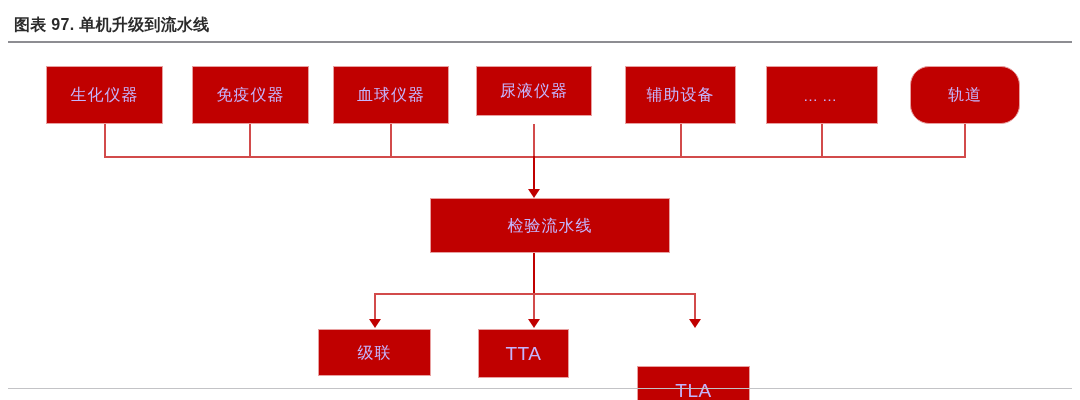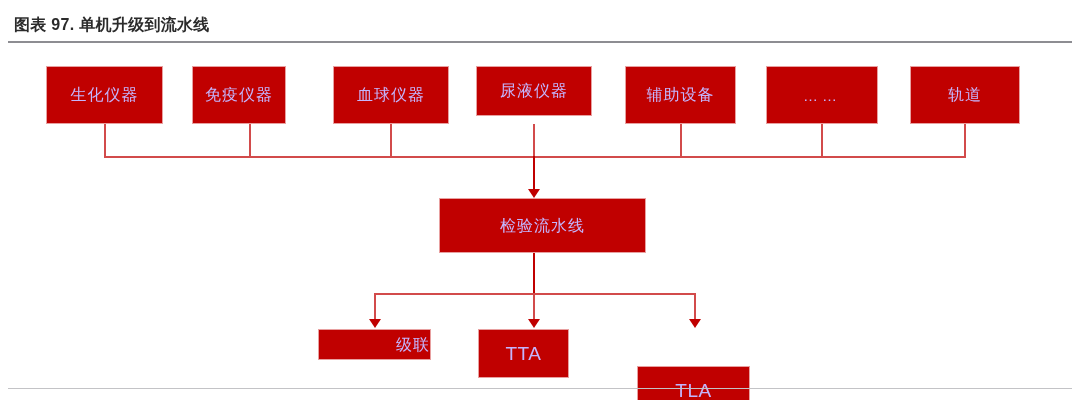--- a/index.html
+++ b/index.html
@@ -91,69 +91,69 @@
 
 <div id="figure">
 
   <div class="fig-title">图表 97. 单机升级到流水线</div>
 
   <div class="rule-top"></div>
 
   <div class="node" style="left:46px;  top:66px; width:117px; height:58px;">
     <span>生化仪器</span>
   </div>
-  <div class="node" style="left:192px; top:66px; width:94px; height:58px;">
+  <div class="node" style="left:192px; top:66px; width:117px; height:58px;">
     <span>免疫仪器</span>
   </div>
   <div class="node" style="left:333px; top:66px; width:116px; height:58px;">
     <span>血球仪器</span>
   </div>
   <div class="node" style="left:476px; top:66px; width:116px; height:50px;">
     <span>尿液仪器</span>
   </div>
   <div class="node" style="left:625px; top:66px; width:111px; height:58px;">
     <span>辅助设备</span>
   </div>
   <div class="node dots" style="left:766px; top:66px; width:112px; height:58px;">
     <span>……</span>
   </div>
-  <div class="node" style="left:910px; top:66px; width:110px; height:58px;">
+  <div class="node" style="left:910px; top:66px; width:110px; height:58px;border-radius:19px;">
     <span>轨道</span>
   </div>
 
   <div class="conn v" style="left:104px; top:124px; height:34px;"></div>
   <div class="conn v" style="left:249px; top:124px; height:34px;"></div>
   <div class="conn v" style="left:390px; top:124px; height:34px;"></div>
   <div class="conn v" style="left:533px; top:124px; height:34px;"></div>
   <div class="conn v" style="left:680px; top:124px; height:34px;"></div>
   <div class="conn v" style="left:821px; top:124px; height:34px;"></div>
   <div class="conn v" style="left:964px; top:124px; height:34px;"></div>
 
   <div class="conn h" style="left:104px; top:156px; width:862px;"></div>
 
   <div class="conn v strong" style="left:533px; top:156px; height:34px;"></div>
   <div class="arrow-down" style="left:528px; top:189px;"></div>
 
-  <div class="node" style="left:439px; top:198px; width:207px; height:55px;">
+  <div class="node" style="left:430px; top:198px; width:240px; height:55px;">
     <span>检验流水线</span>
   </div>
 
   <div class="conn v strong" style="left:533px; top:253px; height:42px;"></div>
   <div class="conn h" style="left:375px; top:293px; width:321px;"></div>
 
   <div class="conn v" style="left:374px; top:293px; height:28px;"></div>
   <div class="arrow-down" style="left:369px; top:319px;"></div>
 
   <div class="conn v" style="left:533px; top:293px; height:28px;"></div>
   <div class="arrow-down" style="left:528px; top:319px;"></div>
 
   <div class="conn v" style="left:694px; top:293px; height:28px;"></div>
   <div class="arrow-down" style="left:689px; top:319px;"></div>
 
-  <div class="node" style="left:318px; top:329px; width:113px; height:31px;justify-content:flex-end;">
+  <div class="node" style="left:318px; top:329px; width:113px; height:47px;">
     <span>级联</span>
   </div>
   <div class="node latin" style="left:478px; top:329px; width:91px; height:49px;">
     <span>TTA</span>
   </div>
   <div class="node latin" style="left:637px; top:329px; width:113px; height:49px;margin-top:37px;">
     <span>TLA</span>
   </div>
 
   <div class="rule-bottom"></div>

